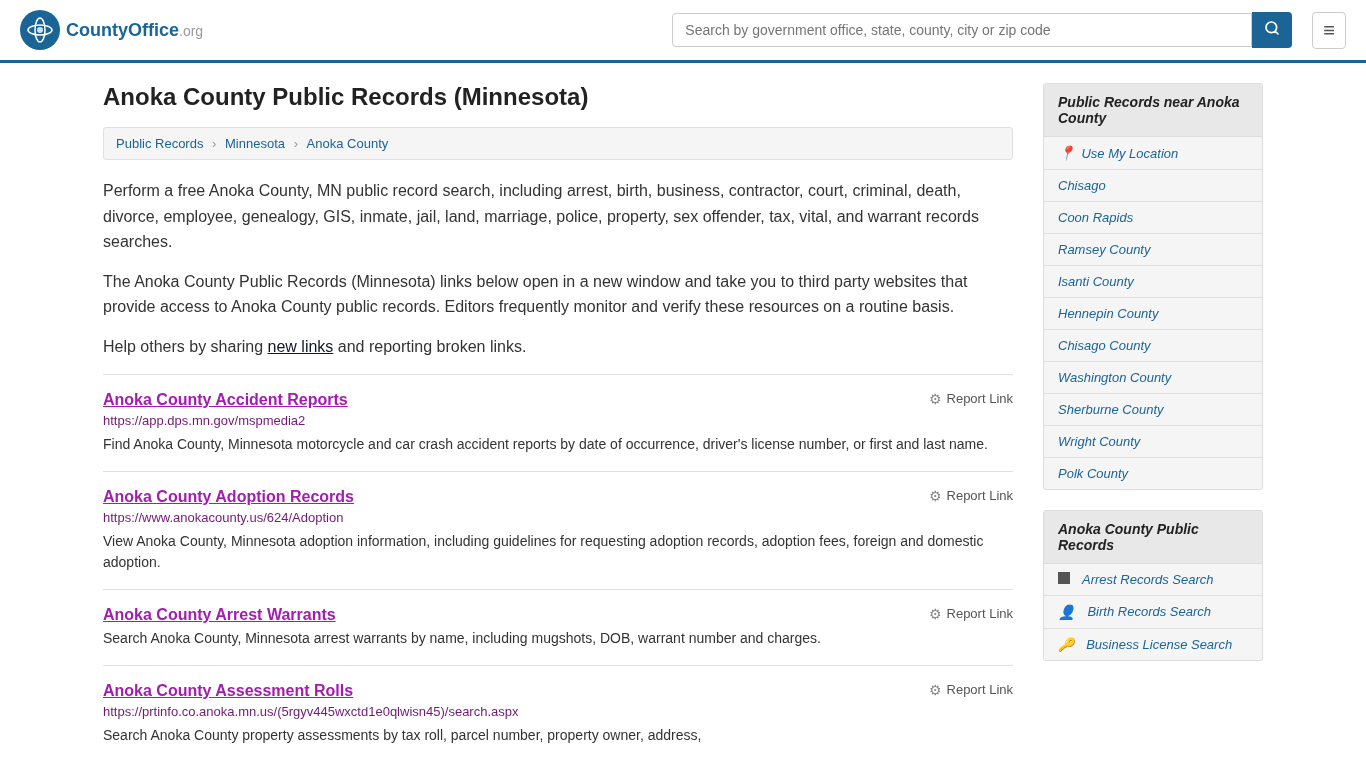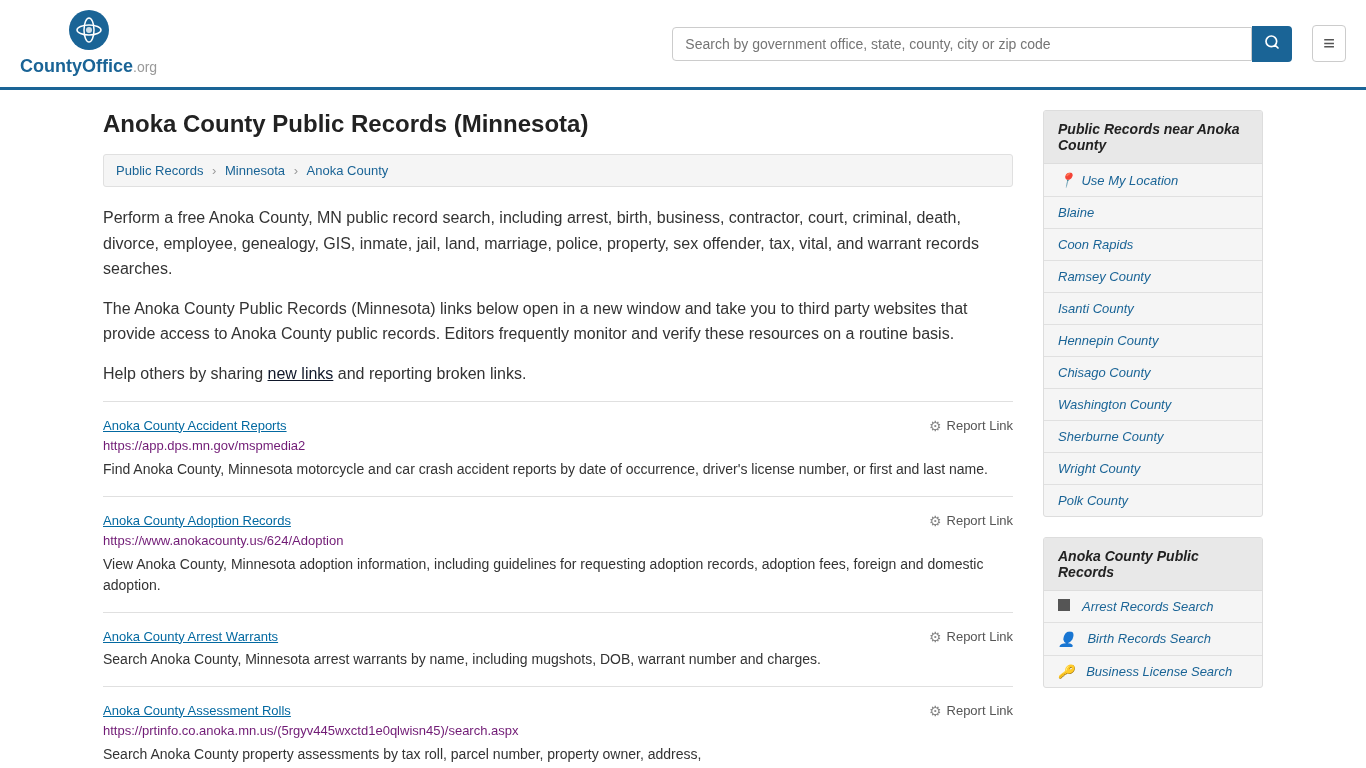--- a/index.html
+++ b/index.html
@@ -15,21 +15,20 @@
       gap: 20px;
     }
     .logo-area {
       display: flex;
       align-items: center;
       gap: 6px;
       text-decoration: none;
       color: #333;
       font-size: 18px;
       font-weight: bold;
-      flex-direction: column;
     }
     .logo-circle {
       width: 40px;
       height: 40px;
       background: #1a6496;
       border-radius: 50%;
       display: flex;
       align-items: center;
       justify-content: center;
       color: #fff;
@@ -113,23 +112,23 @@
       border-top: 1px solid #e0e0e0;
       padding: 16px 0;
     }
     .record-header {
       display: flex;
       justify-content: space-between;
       align-items: flex-start;
       margin-bottom: 4px;
     }
     .record-title {
-      font-size: 13px;
-      font-weight: normal;
-      color: #0369a1;
+      font-size: 16px;
+      font-weight: bold;
+      color: #a21caf;
       text-decoration: underline;
       cursor: pointer;
     }
     .report-link {
       font-size: 13px;
       color: #555;
       display: flex;
       align-items: center;
       gap: 5px;
       cursor: pointer;
@@ -294,21 +293,21 @@
 
   <aside class="sidebar">
     <div class="sidebar-box">
       <div class="sidebar-box-title">Public Records near Anoka County</div>
       <div class="location-item">
         <span class="location-icon">📍</span>
         <a href="#">Use My Location</a>
       </div>
       <ul class="sidebar-list" id="nearby-list">
           <li>
-            <a href="#">Blaine</a>
+            <a href="#">Chisago</a>
           </li>
           <li>
             <a href="#">Coon Rapids</a>
           </li>
           <li>
             <a href="#">Ramsey County</a>
           </li>
           <li>
             <a href="#">Isanti County</a>
           </li>

